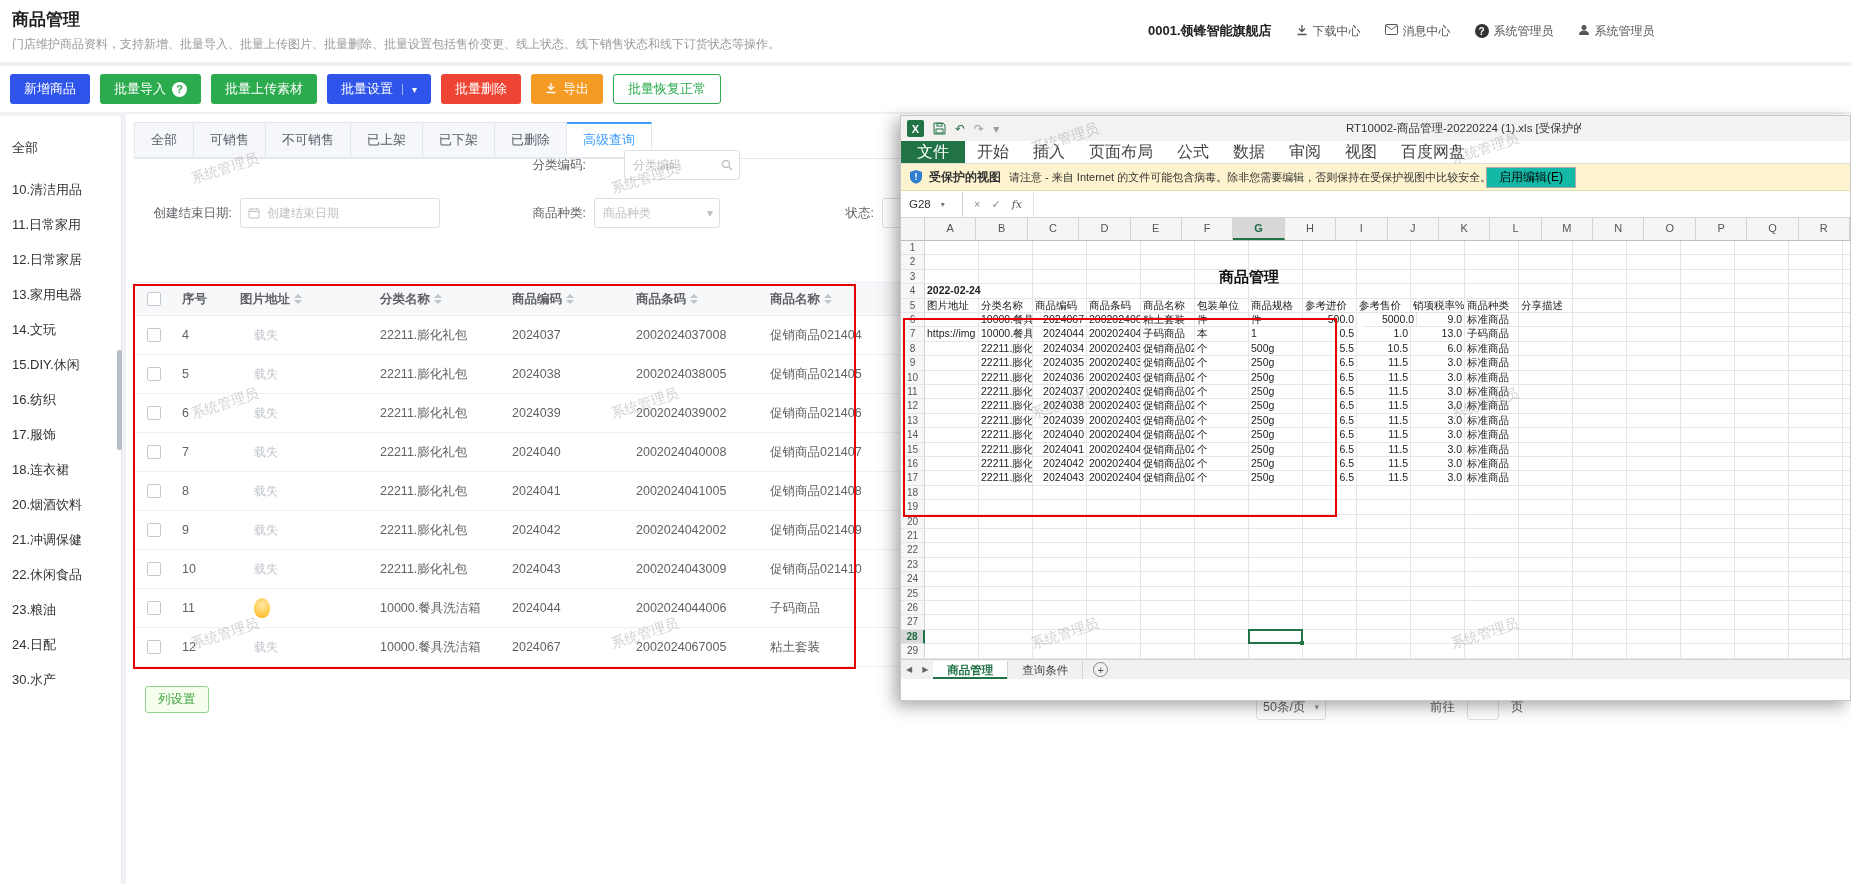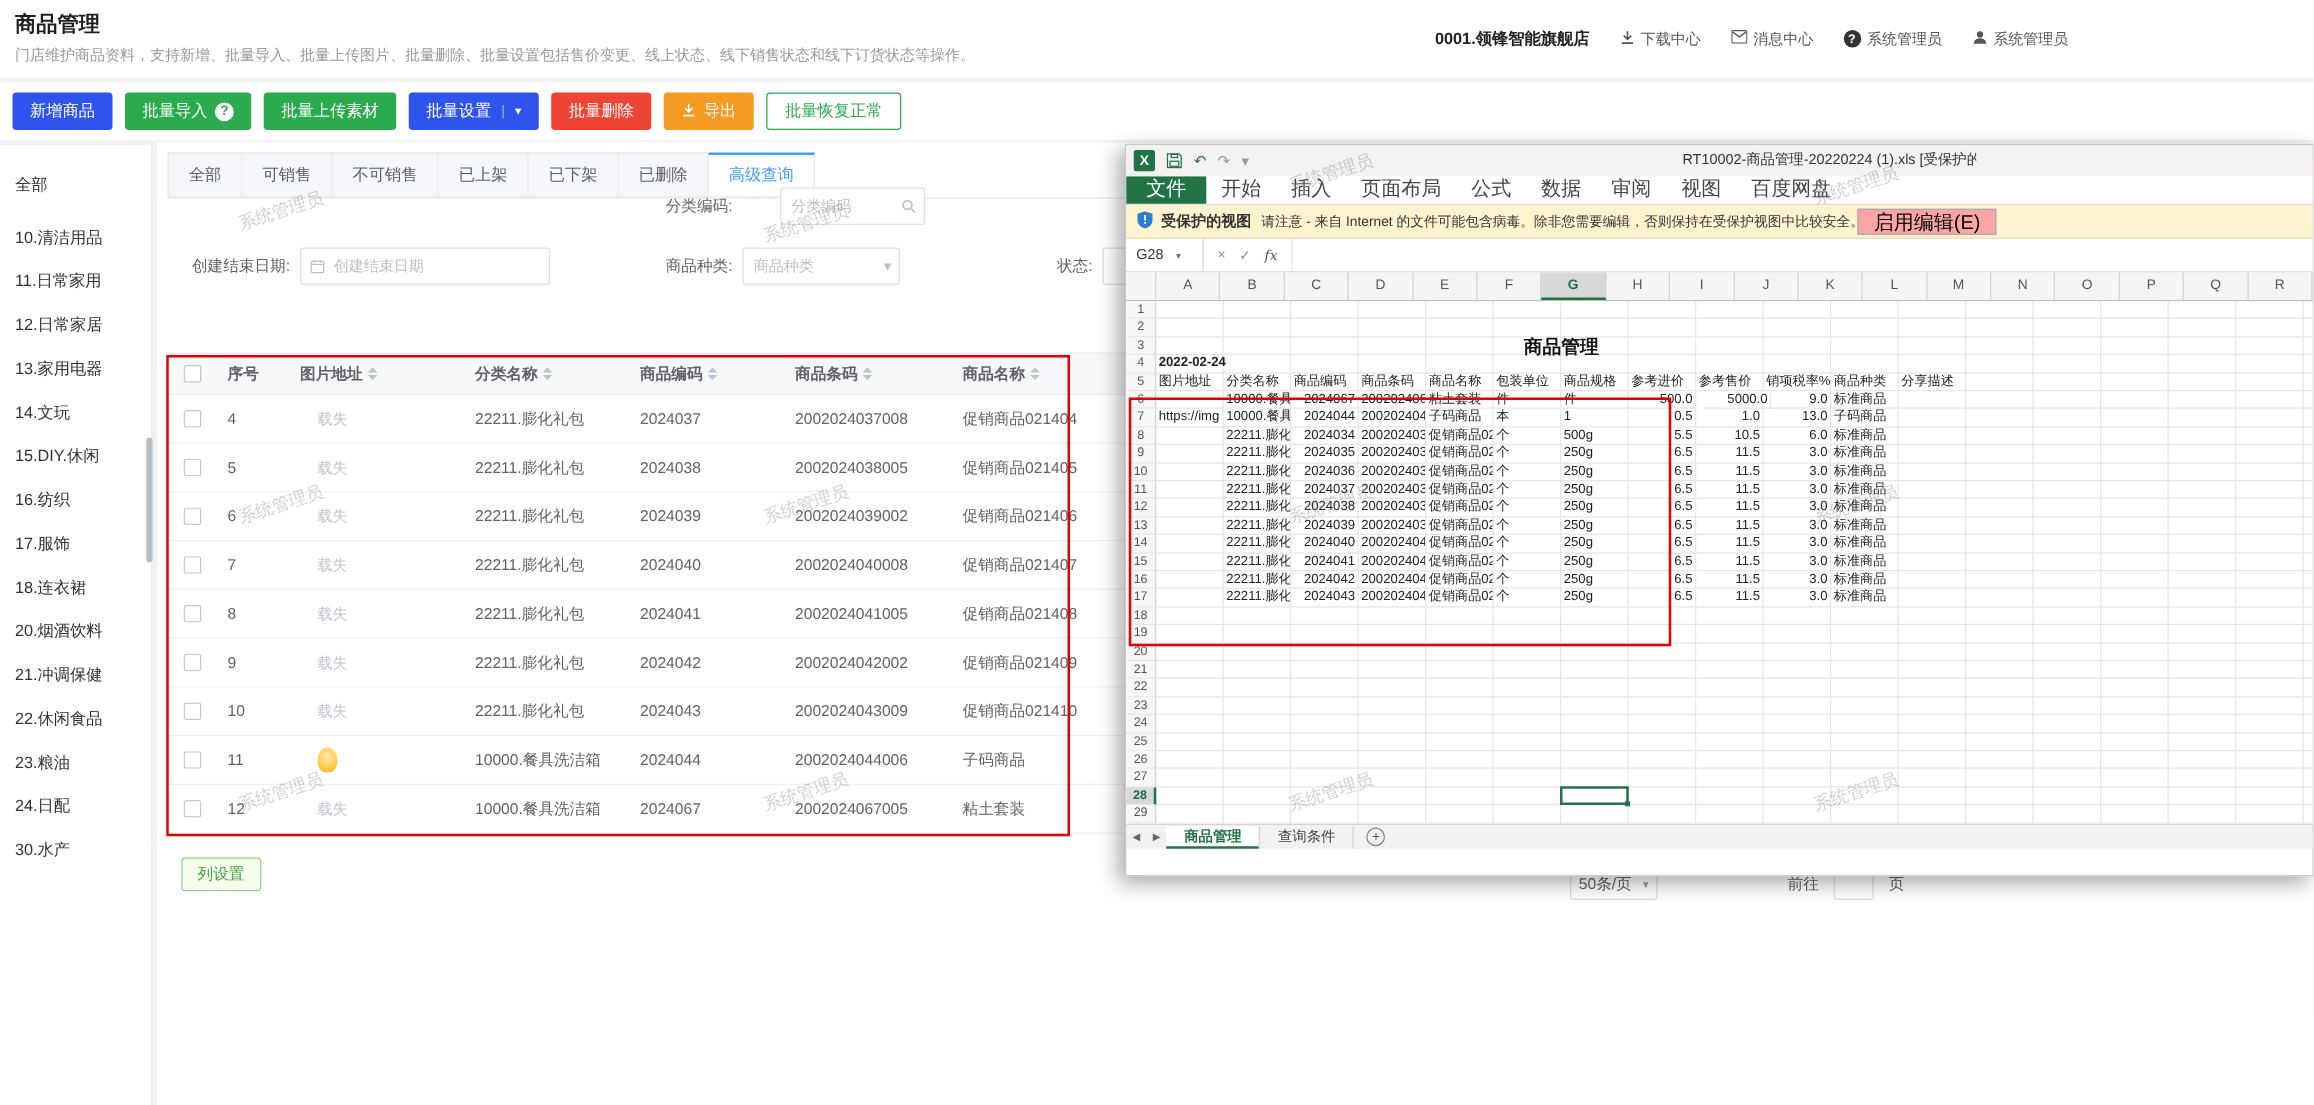--- a/index.html
+++ b/index.html
@@ -89,21 +89,21 @@
 .qat{display:flex;align-items:center;gap:9px;margin-left:9px;color:#217346;font-size:12px}
 .qi{cursor:pointer;display:flex;align-items:center}
 .qi.dim{color:#9a9a9a}
 .xl-title{position:absolute;left:445px;top:0;height:25px;line-height:25px;width:235px;overflow:hidden;white-space:nowrap;font-size:11.5px;color:#333}
 .xl-ribbon{height:23px;background:#fff;border-bottom:1px solid #e1dfdd;display:flex;align-items:stretch}
 .rtab{padding:0 12px;line-height:22px;font-size:16px;color:#444;cursor:pointer;white-space:nowrap}
 .rtab.file{background:#217346;color:#fff;padding:0 16px}
 .xl-protect{height:27px;background:#fdf3cf;display:flex;align-items:center;padding-left:8px;position:relative;border-bottom:1px solid #e5ddb0}
 .xp-title{font-weight:bold;font-size:12px;margin:0 8px 0 6px;white-space:nowrap}
 .xp-text{font-size:11px;color:#333;white-space:nowrap}
-.xp-btn{position:absolute;left:585px;top:3px;height:21px;padding:0 12px;background:#fca5a5;border:1px solid #ababab;font-size:16px;cursor:pointer;font-family:inherit;white-space:nowrap}
+.xp-btn{position:absolute;left:585px;top:3px;height:21px;padding:0 12px;background:#14b8a6;border:1px solid #ababab;font-size:12px;cursor:pointer;font-family:inherit;white-space:nowrap}
 .xl-formula{height:27px;display:flex;align-items:center;border-bottom:1px solid #d4d4d4;background:#fff}
 .namebox{width:62px;height:100%;border-right:1px solid #d4d4d4;display:flex;align-items:center;padding-left:8px;font-size:11.5px;gap:10px;cursor:pointer}
 .nbcaret{font-size:8px;color:#777}
 .fx-icons{display:flex;gap:11px;padding:0 11px;color:#8a8a8a;align-items:center;border-right:1px solid #e4e4e4;height:100%}
 .fxi{font-style:italic;font-family:"DejaVu Serif","Liberation Serif",serif;color:#555}
 .fbar{flex:1;height:100%}
 .xl-colhead{height:23px;background:#f5f5f5;border-bottom:1px solid #bdbdbd;display:flex;padding-left:24px;position:relative}
 .corner{position:absolute;left:0;top:0;width:24px;height:22px;border-right:1px solid #d4d4d4;background:#f5f5f5}
 .xch{width:54px;text-align:center;line-height:21px;font-size:11px;color:#555;border-right:1px solid #d4d4d4;cursor:pointer}
 .xch.sel{background:#d8d8d8;border-bottom:2px solid #217346;color:#1e6b40;font-weight:bold}

